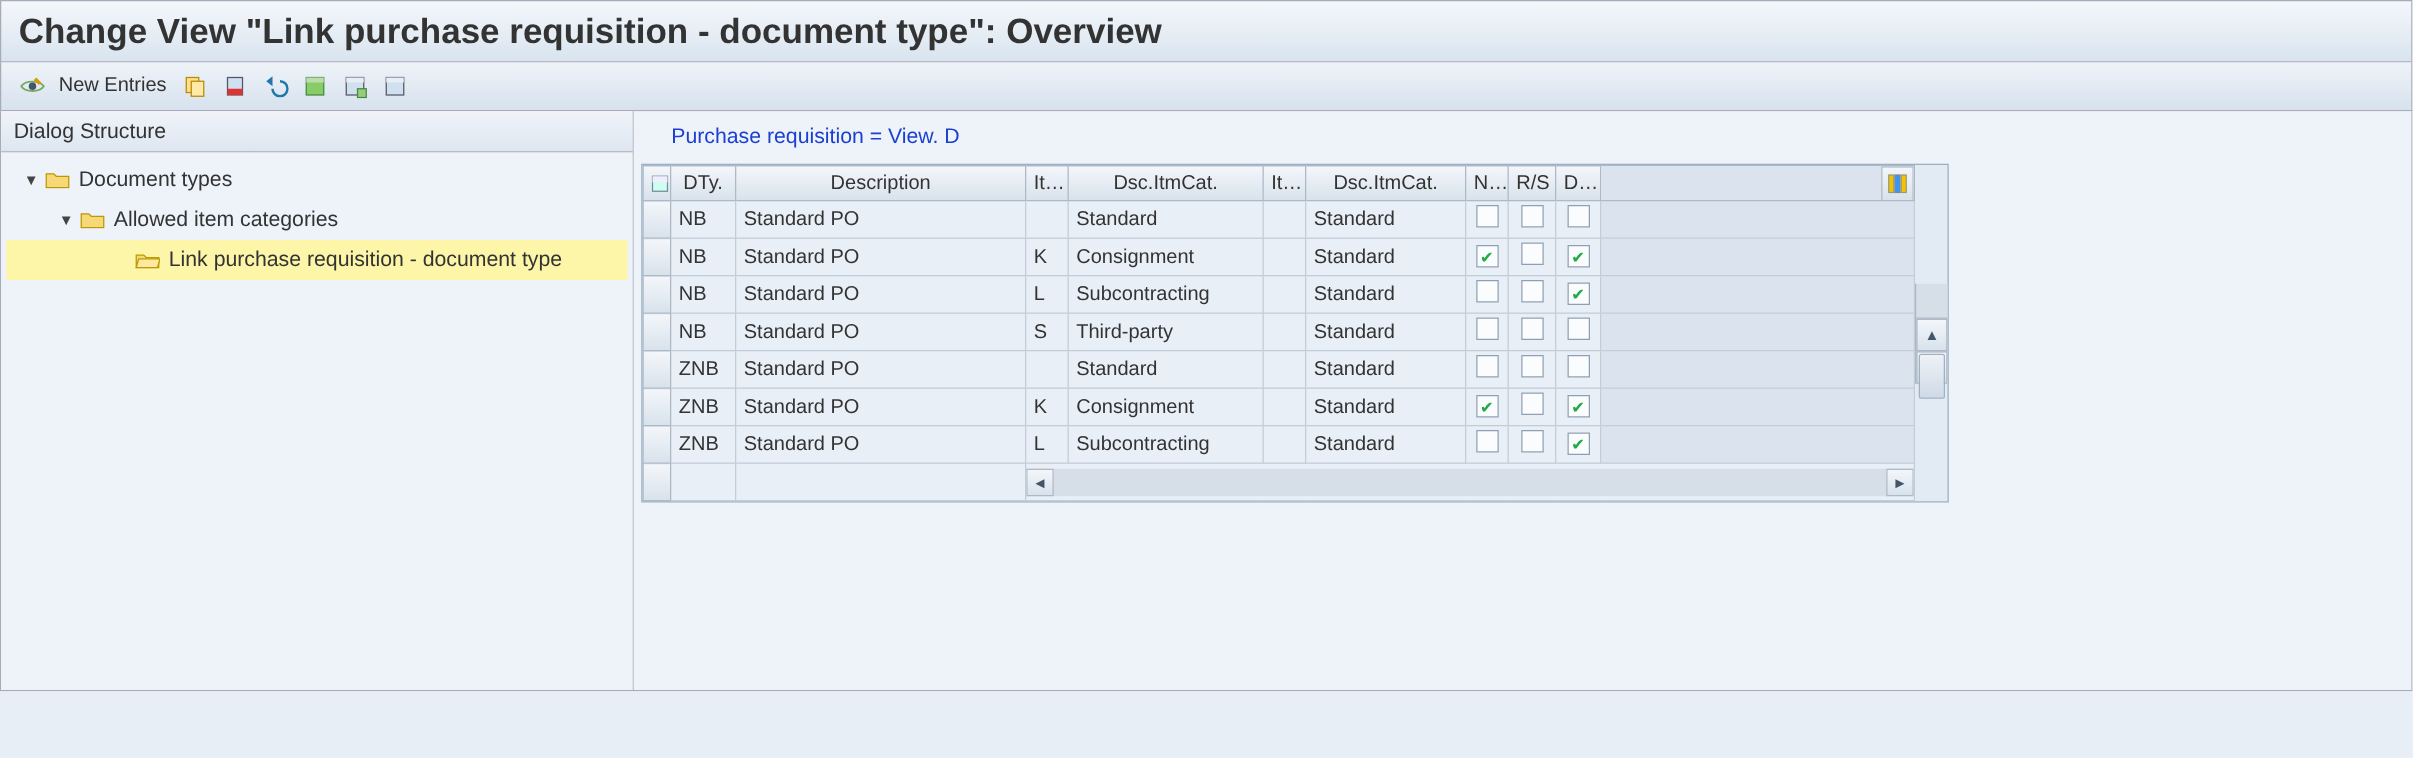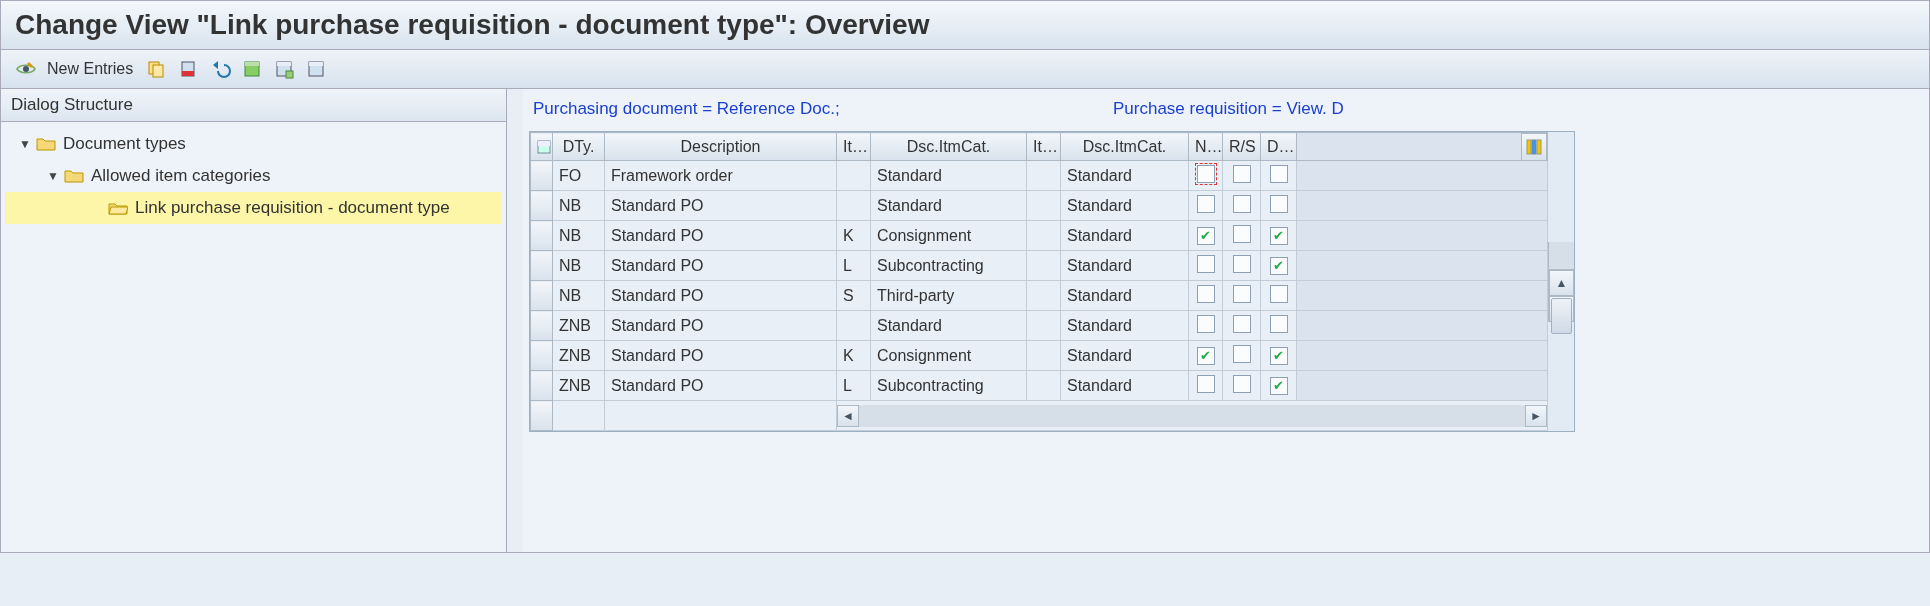--- a/index.html
+++ b/index.html
@@ -39,21 +39,20 @@
     cursor: pointer;
   }
   .toolbar .tb-label {
     margin: 0 4px 0 2px;
     color: #333;
   }
   .main-split {
     display: flex;
     border: 1px solid #aab;
     border-top: none;
-    gap: 16px;
   }
   .left-pane {
     width: 506px;
     border-right: 1px solid #aab;
     background: #e9eff7;
   }
   .ds-header {
     background: linear-gradient(#f0f4f9, #dde6f0);
     border-bottom: 1px solid #aab;
     padding: 6px 10px;
@@ -280,21 +279,20 @@
               <path d="M3 6h17l-2 7H1z" fill="#ffe9a0" stroke="#b90"></path>
             </svg>
           </span>
         <span>Link purchase requisition - document type</span>
       </div>
     </div>
   </div>
 
   <div class="right-pane">
     <div class="context-line">
-      <span class="left">Purchasing document = Reference Doc.;</span>
       <span class="right">Purchase requisition = View. D</span>
     </div>
 
     <div class="grid-wrap">
       <div class="grid-body">
       <table class="grid">
         <colgroup>
           <col class="col-sel">
               <col class="col-dty">
               <col class="col-desc">
@@ -331,33 +329,20 @@
                       <rect x="6" y="1" width="4" height="14" fill="#39f" stroke="#789"></rect>
                       <rect x="11" y="1" width="4" height="14" fill="#f5c400" stroke="#997"></rect>
                     </svg>
               </span>
             </th>
           </tr>
         </thead>
         <tbody id="grid-body">
               <tr>
                 <td class="rowsel"></td>
-                <td>FO</td>
-                <td>Framework order</td>
-                <td></td>
-                <td>Standard</td>
-                <td></td>
-                <td>Standard</td>
-                <td style="text-align: center;"><span class="chk focus"></span></td>
-                <td style="text-align: center;"><span class="chk"></span></td>
-                <td style="text-align: center;"><span class="chk"></span></td>
-                <td class="blank-col"></td>
-              </tr>
-              <tr>
-                <td class="rowsel"></td>
                 <td>NB</td>
                 <td>Standard PO</td>
                 <td></td>
                 <td>Standard</td>
                 <td></td>
                 <td>Standard</td>
                 <td style="text-align: center;"><span class="chk"></span></td>
                 <td style="text-align: center;"><span class="chk"></span></td>
                 <td style="text-align: center;"><span class="chk"></span></td>
                 <td class="blank-col"></td>

